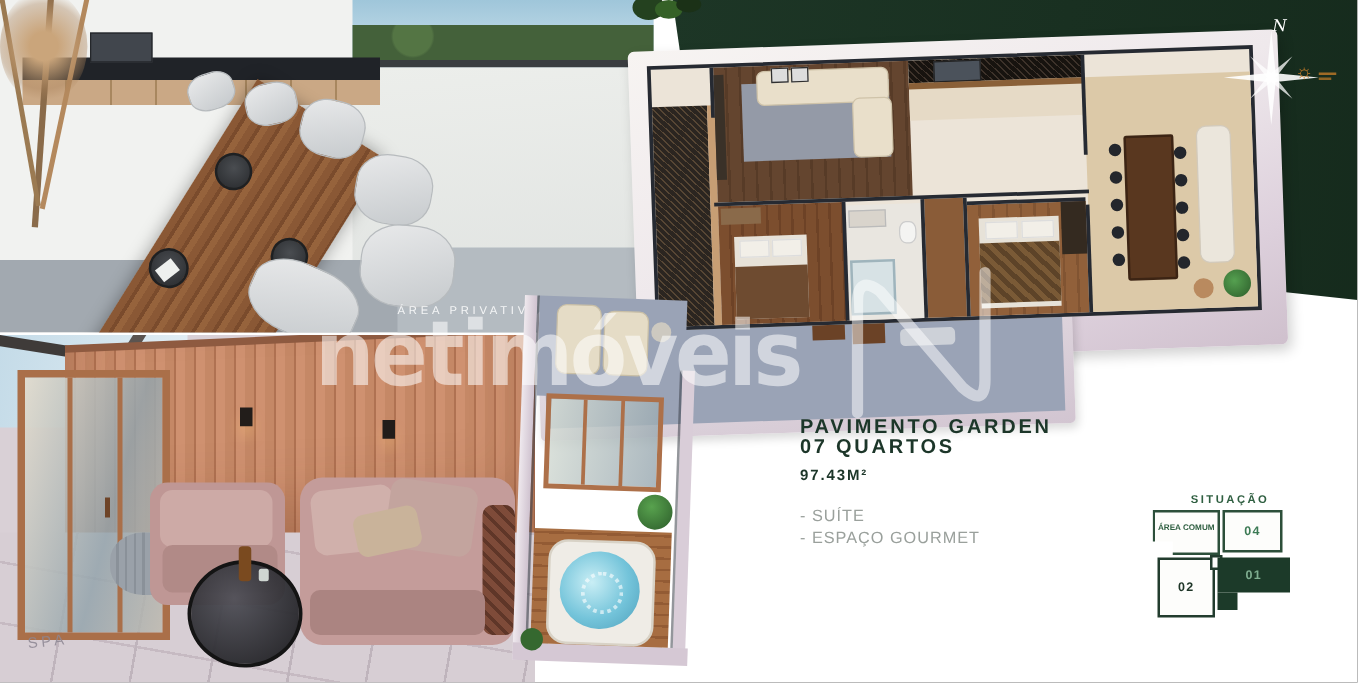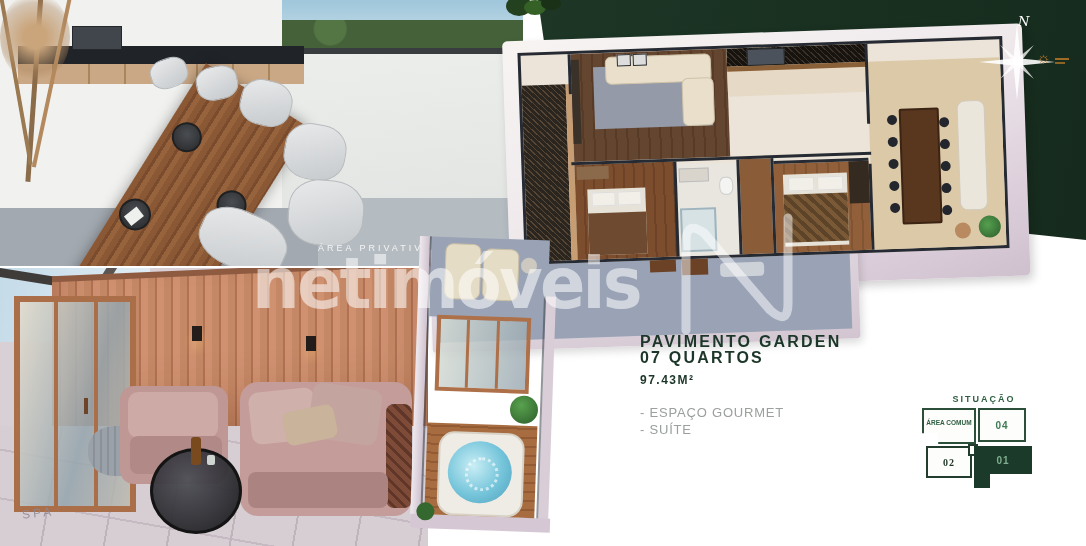--- a/index.html
+++ b/index.html
@@ -229,34 +229,34 @@
               letter-spacing:-3px;color:rgba(255,255,255,.55);transform:scaleX(.93);transform-origin:left top;white-space:nowrap;">netimóveis</div>
   <svg class="a" style="left:666px;top:206px;" width="150" height="132" viewBox="0 0 150 132">
     <path d="M20 124 L20 36 Q20 14 38 27 L104 104 Q122 120 122 98 L122 12" fill="none" stroke="rgba(255,255,255,0.5)" stroke-width="9" stroke-linecap="round" stroke-linejoin="round"></path>
   </svg>
 
   <div class="a" style="left:640px;top:334px;">
     <div class="ttl">PAVIMENTO GARDEN</div>
     <div class="ttl">07 QUARTOS</div>
     <div class="ttl" style="margin-top:6px;font-size:12px;letter-spacing:1.5px;">97.43M²</div>
     <div style="margin-top:16px;">
+      <div class="feat">- SUÍTE</div>
       <div class="feat">- ESPAÇO GOURMET</div>
-      <div class="feat">- SUÍTE</div>
     </div>
   </div>
 
   <div class="a" style="left:918px;top:394px;width:132px;text-align:center;font-size:9px;font-weight:bold;letter-spacing:2px;color:#2f5f41;">SITUAÇÃO</div>
   <div class="a" style="left:918px;top:406px;width:132px;height:86px;">
     <div class="sitbox a" style="left:4px;top:2px;width:54px;height:36px;clip-path:polygon(0 0,100% 0,100% 100%,30% 100%,30% 70%,0 70%);">
       <span style="font-size:6.5px;font-weight:bold;color:#2f5f41;text-align:center;line-height:7px;margin-top:-8px;">ÁREA COMUM</span>
     </div>
     <div class="sitbox a" style="left:60px;top:2px;width:48px;height:34px;">
       <span class="sitnum" style="color:#3c7a54;">04</span>
     </div>
-    <div class="sitbox a" style="left:8px;top:40px;width:46px;height:32px;border-color:#223c2e;font-family:Liberation Serif, serif;">
+    <div class="sitbox a" style="left:8px;top:40px;width:46px;height:48px;border-color:#223c2e;">
       <span class="sitnum" style="color:#1e3527;">02</span>
     </div>
     <div class="sitbox a" style="left:50px;top:38px;width:10px;height:12px;border-color:#223c2e;"></div>
     <div class="a" style="left:56px;top:40px;width:58px;height:28px;background:#1c3a29;display:flex;align-items:center;justify-content:center;">
       <span class="sitnum" style="color:#7fae90;">01</span>
     </div>
     <div class="a" style="left:56px;top:68px;width:16px;height:14px;background:#1c3a29;"></div>
   </div>
 
 </div>

